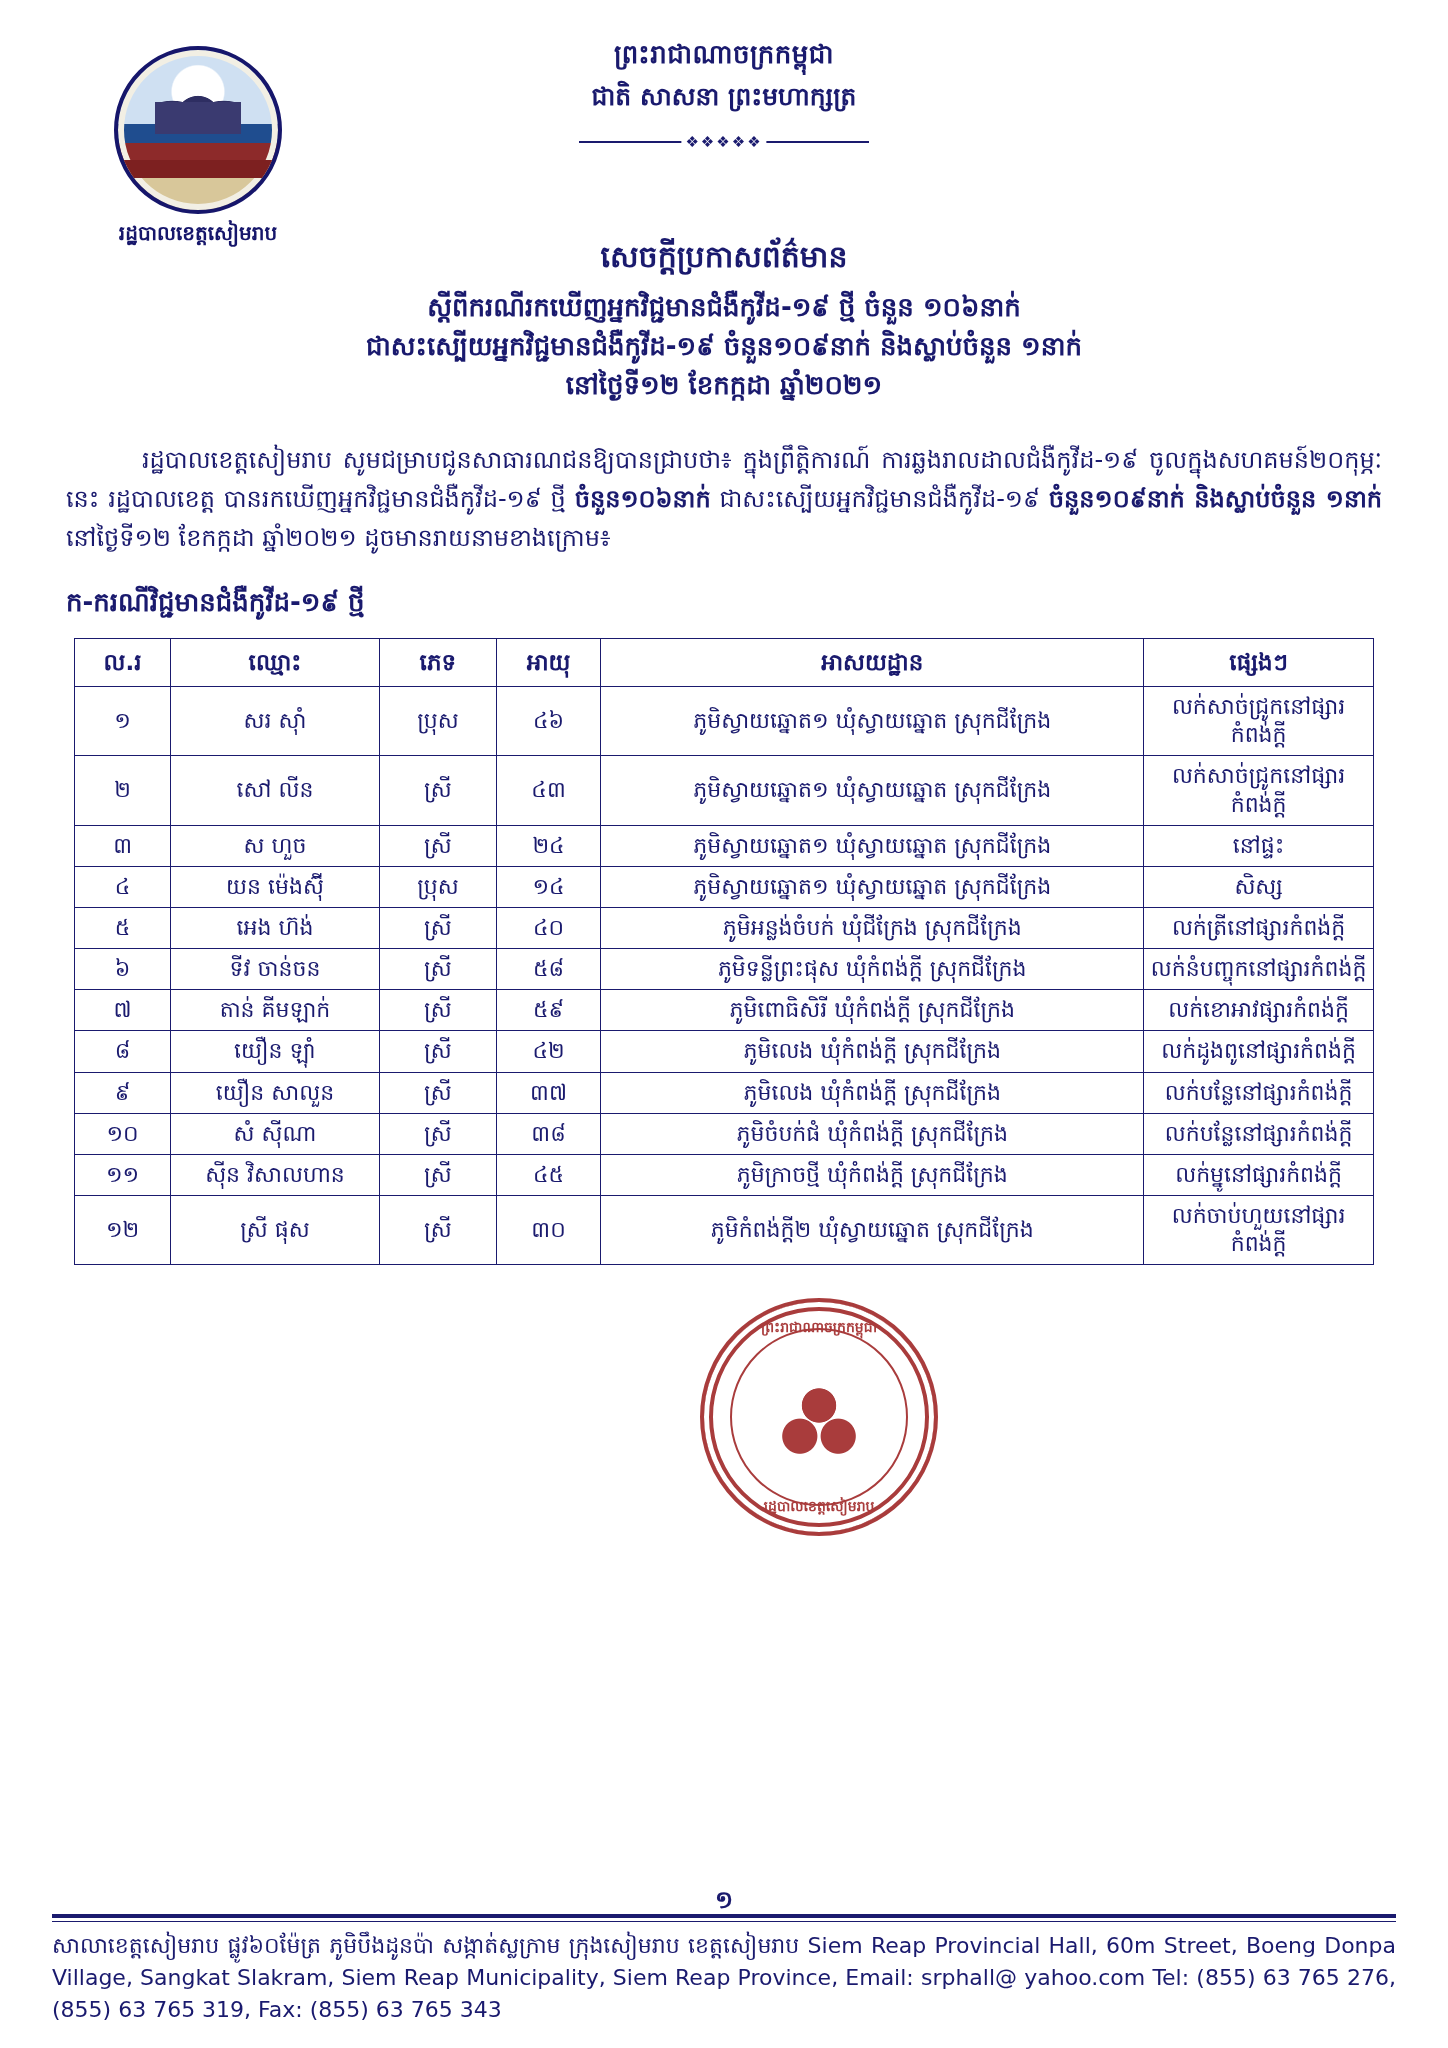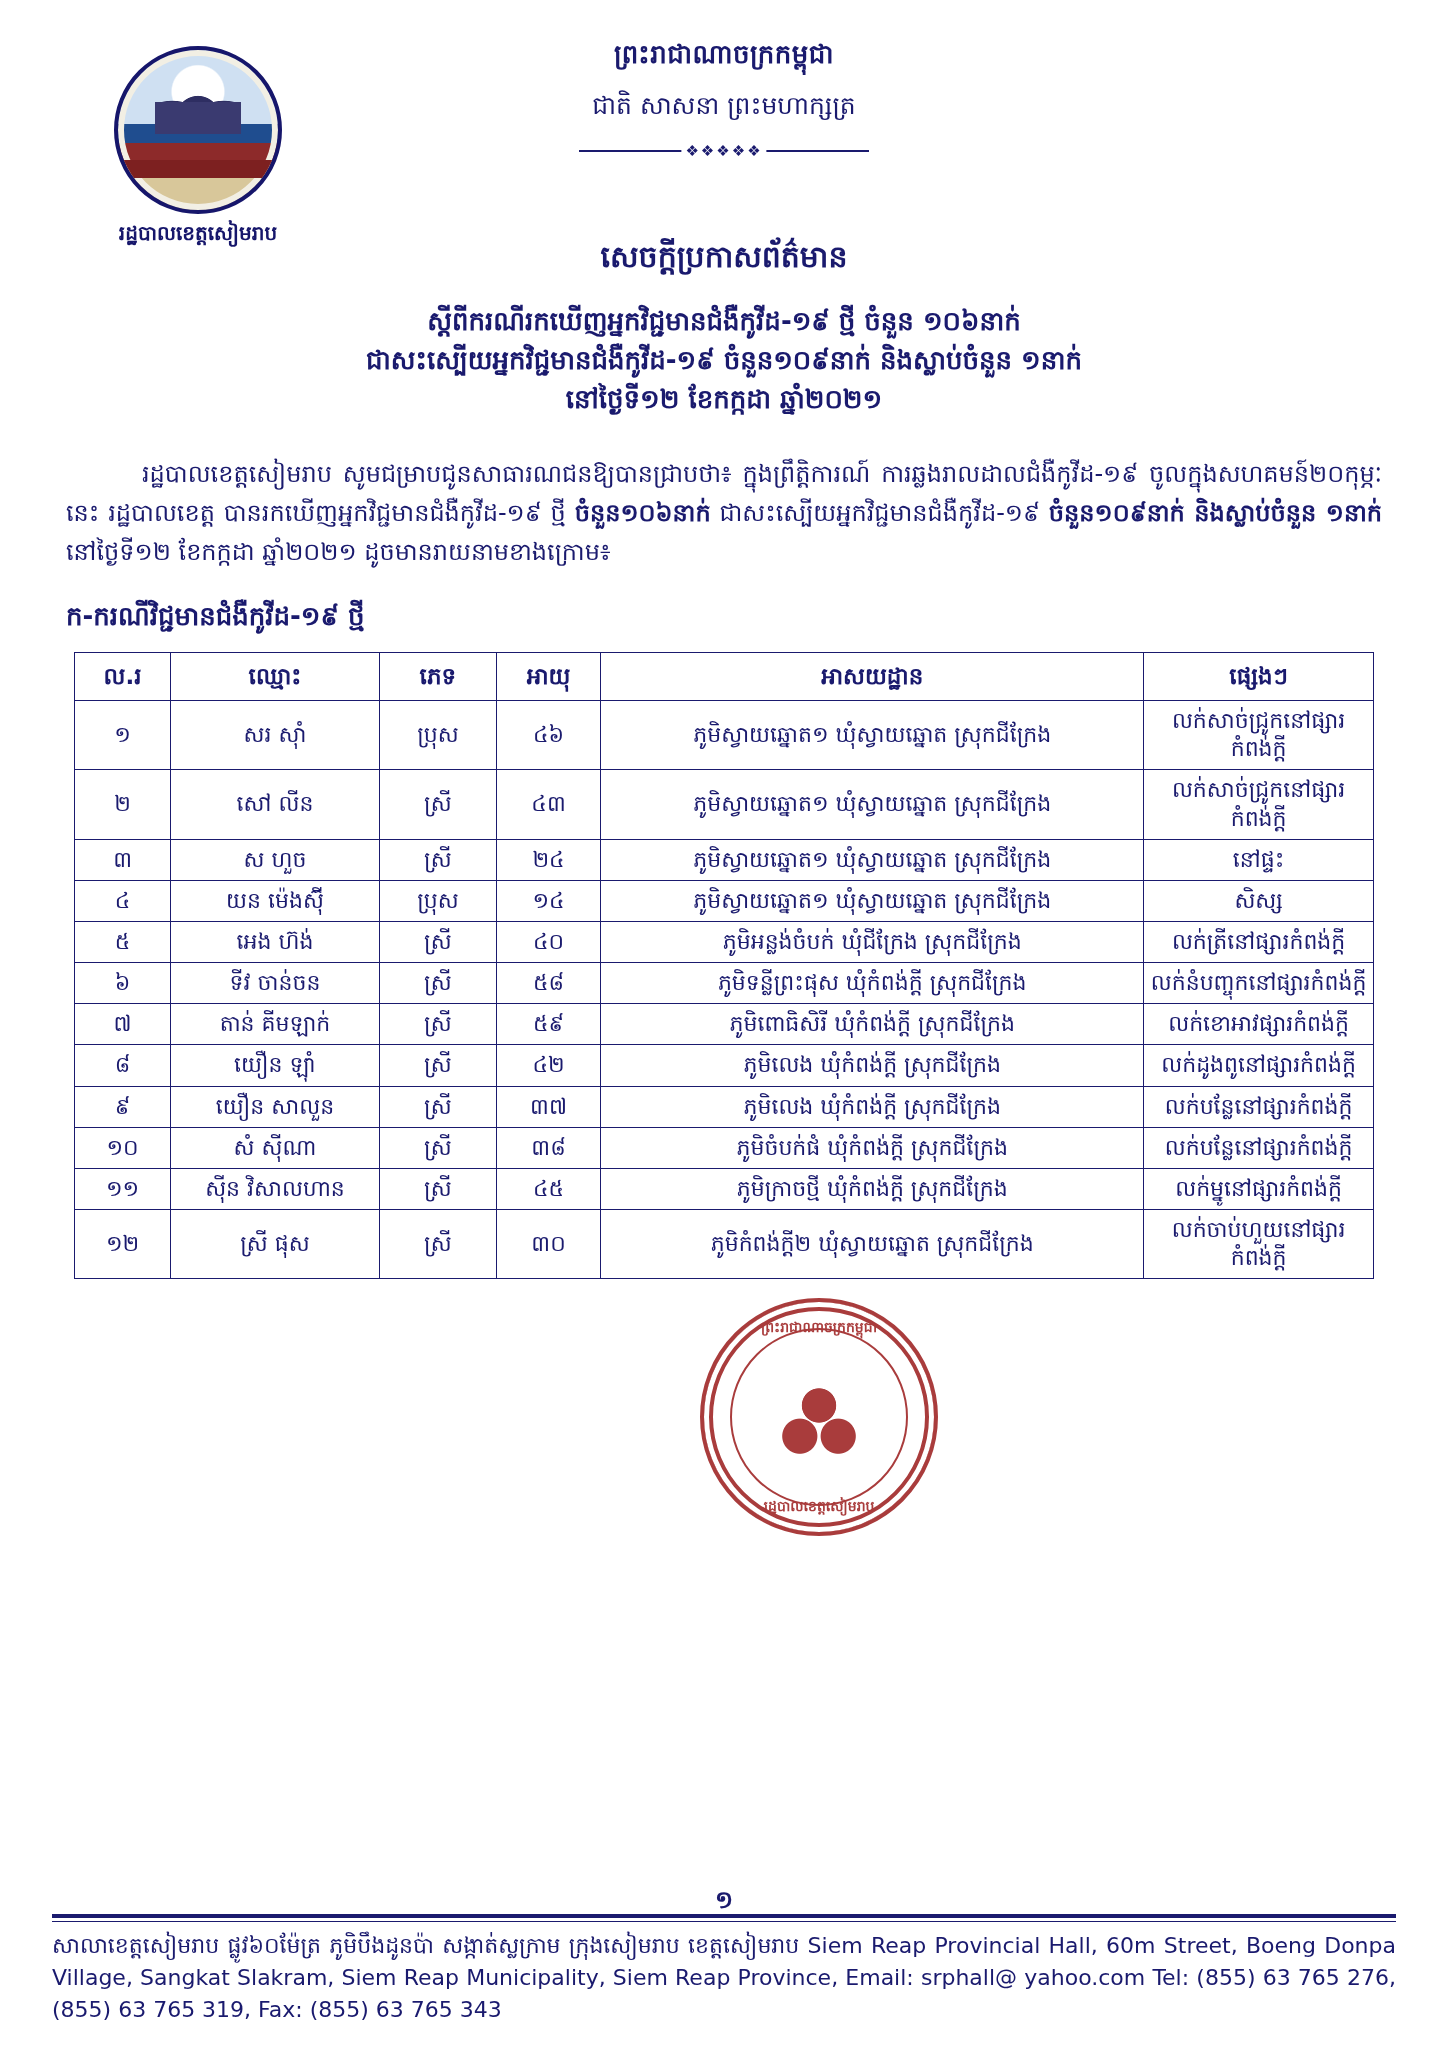--- a/index.html
+++ b/index.html
@@ -79,22 +79,22 @@
     text-align: center;
     padding-top: 10px;
   }
   .head-line1 {
     font-size: 26px;
     font-weight: bold;
     letter-spacing: .5px;
   }
   .head-line2 {
     font-size: 25px;
-    font-weight: normal;
-    margin-top: 14px;
+    font-weight: bold;
+    margin-top: 5px;
   }
   .divider {
     margin: 18px auto 0 auto;
     width: 290px;
     height: 14px;
     position: relative;
   }
   .divider:before {
     content: "";
     position: absolute;
@@ -115,21 +115,21 @@
   }
 
   
   .title-block {
     text-align: center;
     margin-top: 10px;
   }
   .title-main {
     font-size: 30px;
     font-weight: bold;
-    margin-bottom: 20px;
+    margin-bottom: 6px;
   }
   .title-sub {
     font-size: 26px;
     font-weight: bold;
     line-height: 1.5;
   }
 
   
   .body-par {
     margin-top: 36px;

